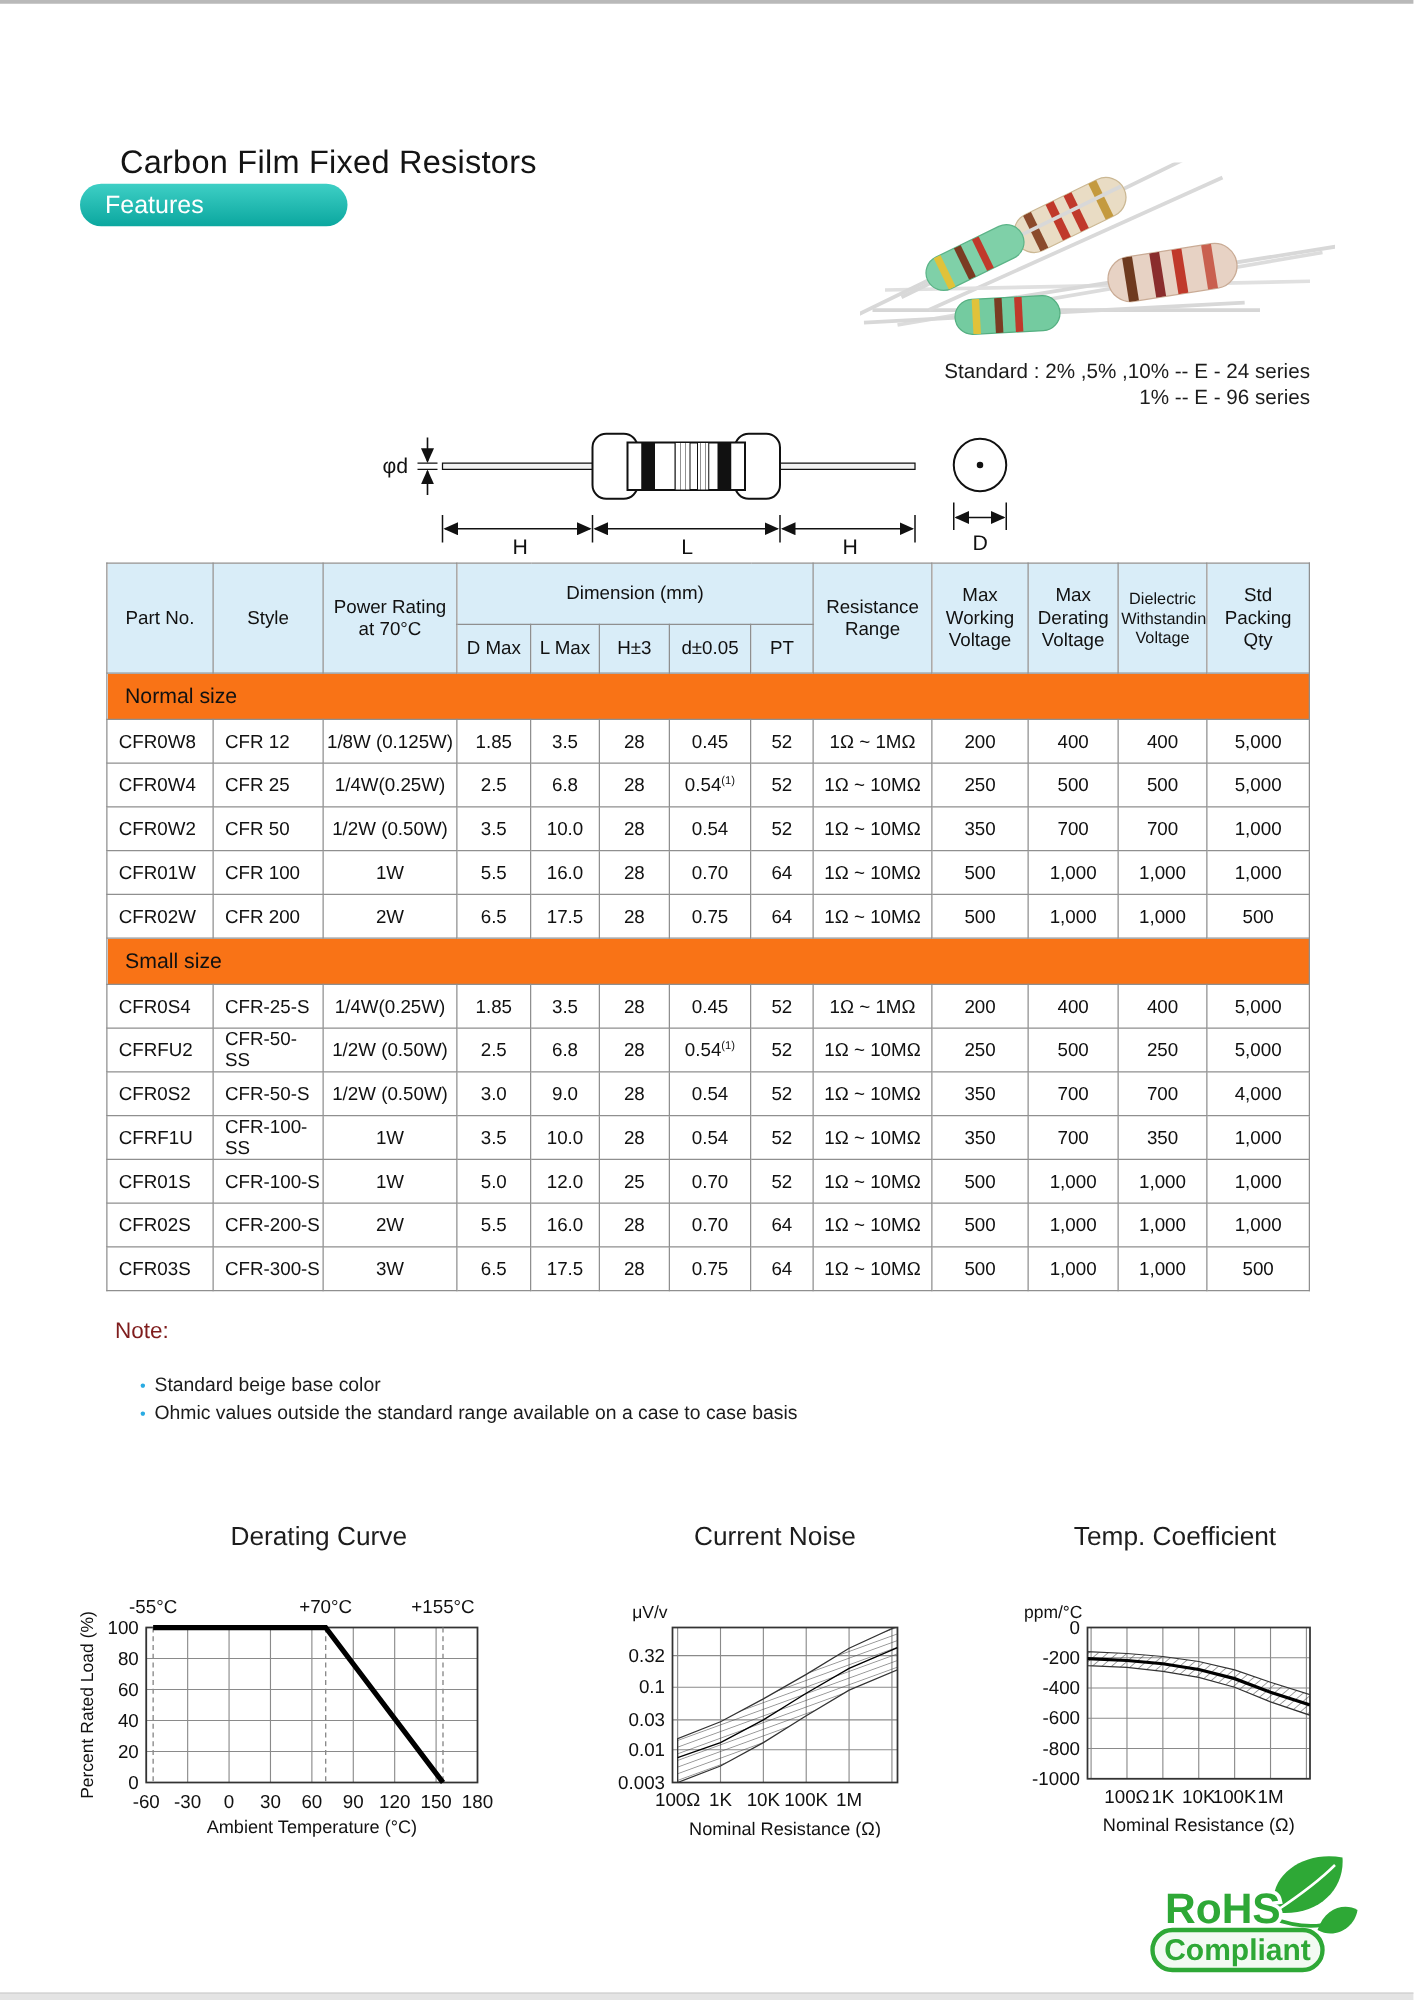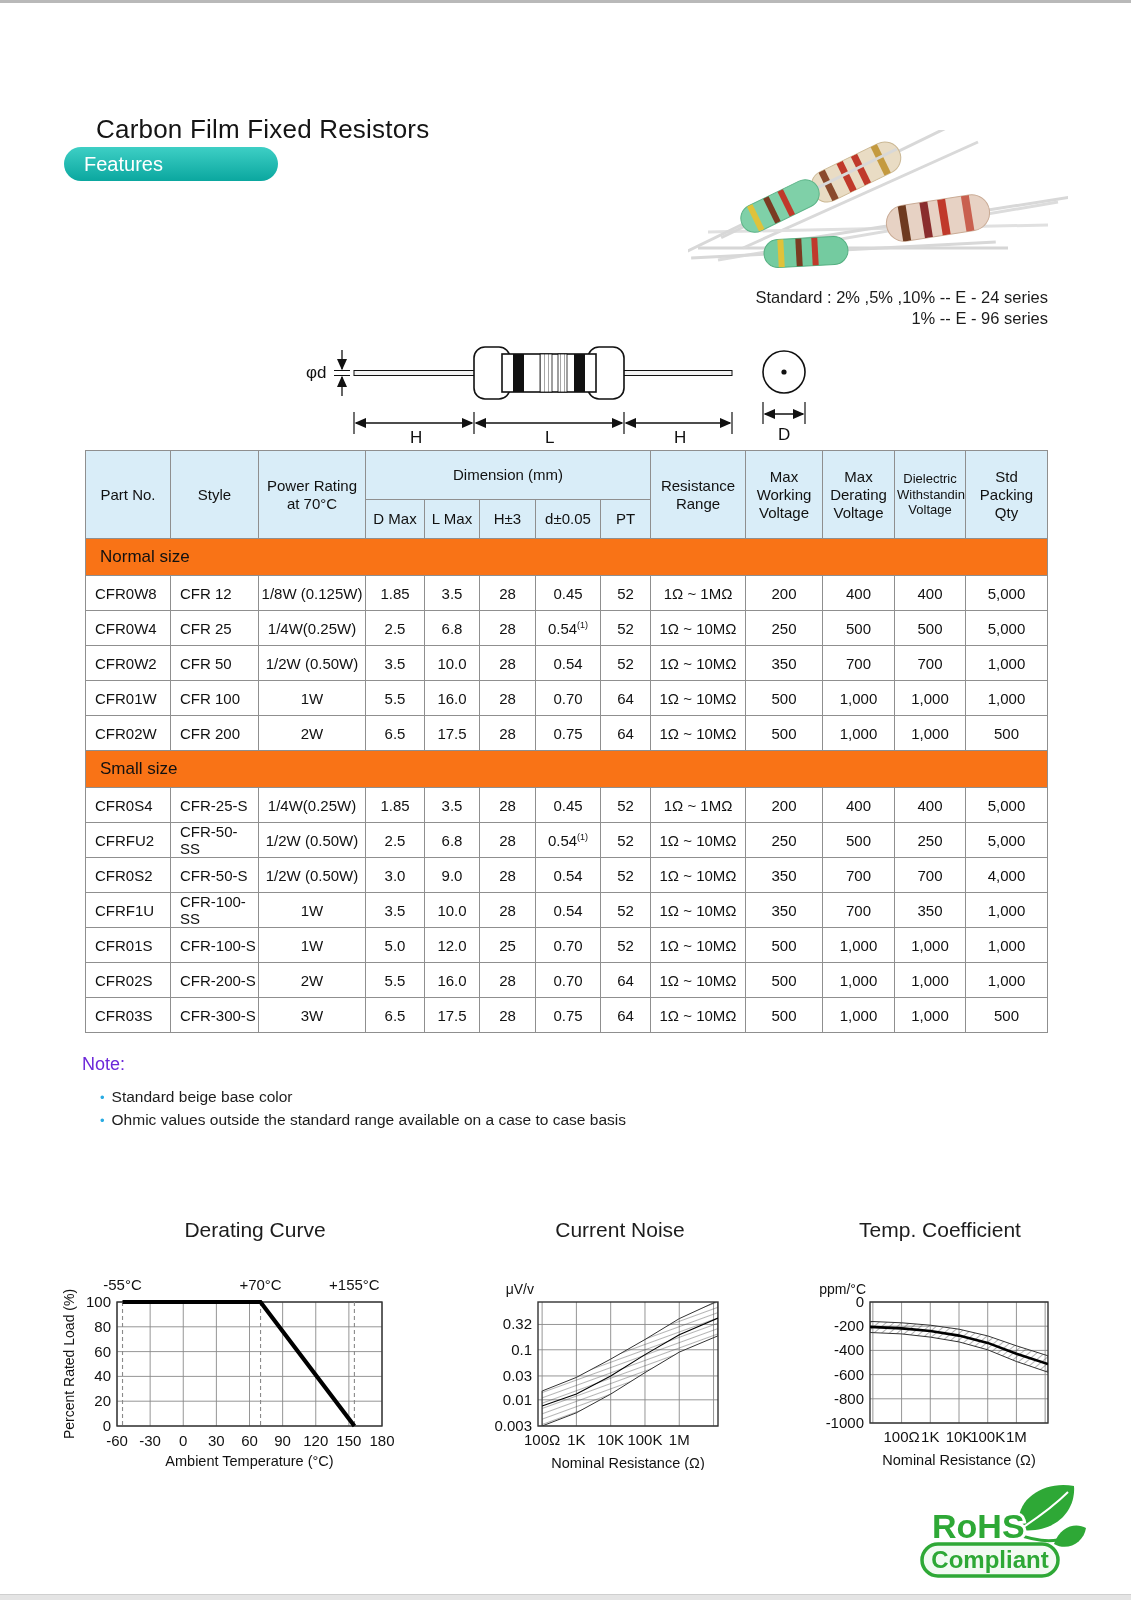--- a/index.html
+++ b/index.html
@@ -21,22 +21,22 @@
   table.spec{border-collapse:collapse;table-layout:fixed;width:962px;font-size:15px;color:#111;}
   table.spec th,table.spec td{border:1px solid #8f8f8f;text-align:center;padding:0 2px;overflow:hidden;}
   table.spec thead th{background:#d9edf8;font-weight:400;font-size:15px;line-height:1.2;}
   table.spec thead tr.h1 th{height:48px;}
   table.spec thead tr.h2 th{height:38px;}
   table.spec th.small{font-size:13px;}
   table.spec tr.section td{background:#f97316;text-align:left;padding-left:14px;font-size:17px;height:36px;border-left:1px solid #8f8f8f;}
   table.spec tr.datarow td{height:34px;background:#fff;}
   table.spec tr.datarow td.c0,table.spec tr.datarow td.c1{text-align:left;padding-left:9px;}
   table.spec sup{font-size:9px;}
-  .note-title{position:absolute;left:82px;top:1054px;font-size:18px;color:#6d28d9;}
-  ul.notes{position:absolute;left:100px;top:1086px;margin:0;padding:0;list-style:none;}
+  .note-title{position:absolute;left:92px;top:1054px;font-size:18px;color:#7f1d1d;}
+  ul.notes{position:absolute;left:100px;top:1086px;margin:12px;padding:0;list-style:none;}
   ul.notes li{font-size:15.5px;line-height:22px;color:#1c1c1c;}
   ul.notes li::before{content:"•";color:#29abe2;margin-right:7px;font-size:13px;}
   ul.notes sup{font-size:9px;}
   .chart{position:absolute;}
   .chart .ctitle{text-align:center;font-size:21px;color:#1d1d1d;height:30px;}
   #chart-derating{left:60px;top:1218px;width:390px;}
   #chart-noise{left:470px;top:1218px;width:300px;}
   #chart-tempco{left:780px;top:1218px;width:320px;}
   .rohs{position:absolute;left:912px;top:1478px;}
 </style>

